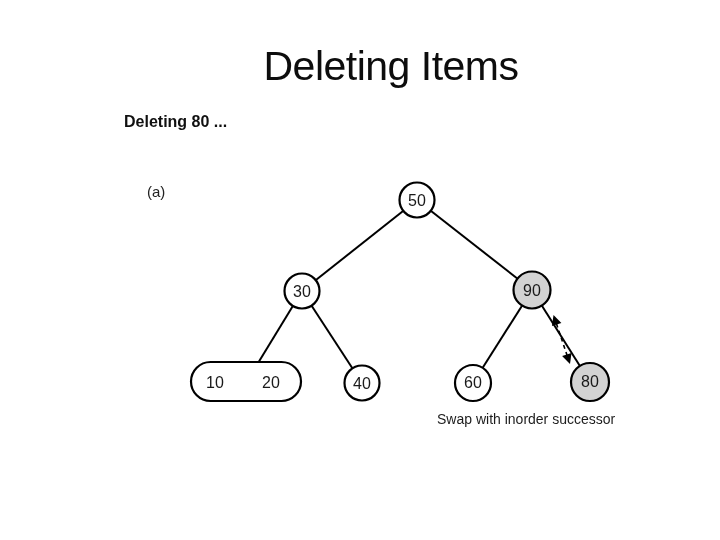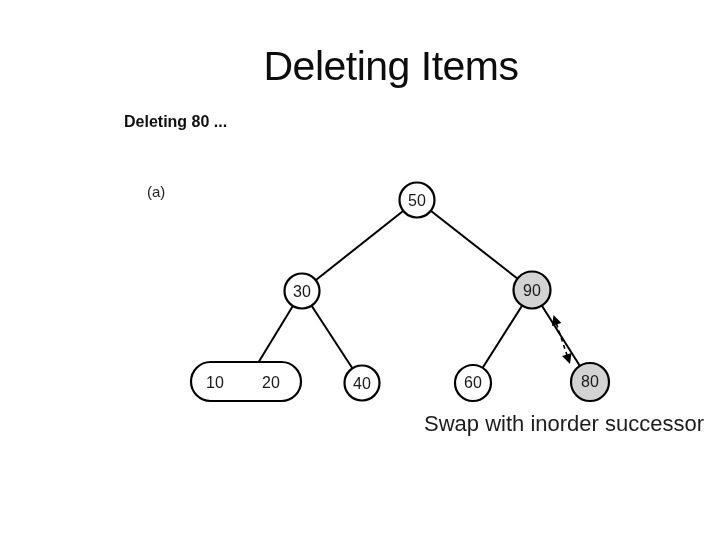--- a/index.html
+++ b/index.html
@@ -36,22 +36,22 @@
   .panel-label {
     position: absolute;
     top: 183px;
     left: 116px;
     font-size: 15px;
     color: #222222;
   }
   .caption {
     position: absolute;
     top: 411px;
-    left: 393px;
-    font-size: 22px;
+    left: 406px;
+    font-size: 14px;
     color: #1c1c1c;
   }
   svg.diagram {
     position: absolute;
     top: 0;
     left: 0;
     width: 720px;
     height: 540px;
   }
   .edge { stroke: #000000; stroke-width: 2; }

